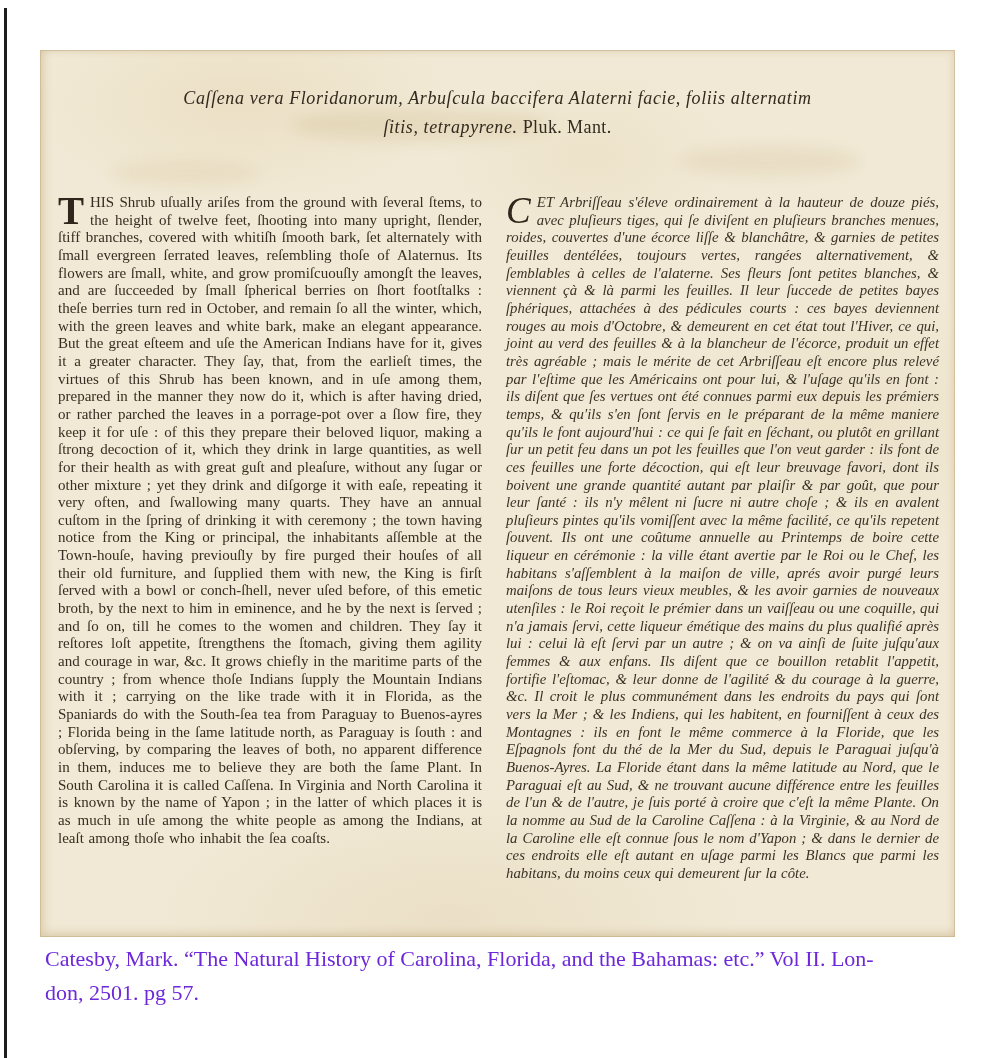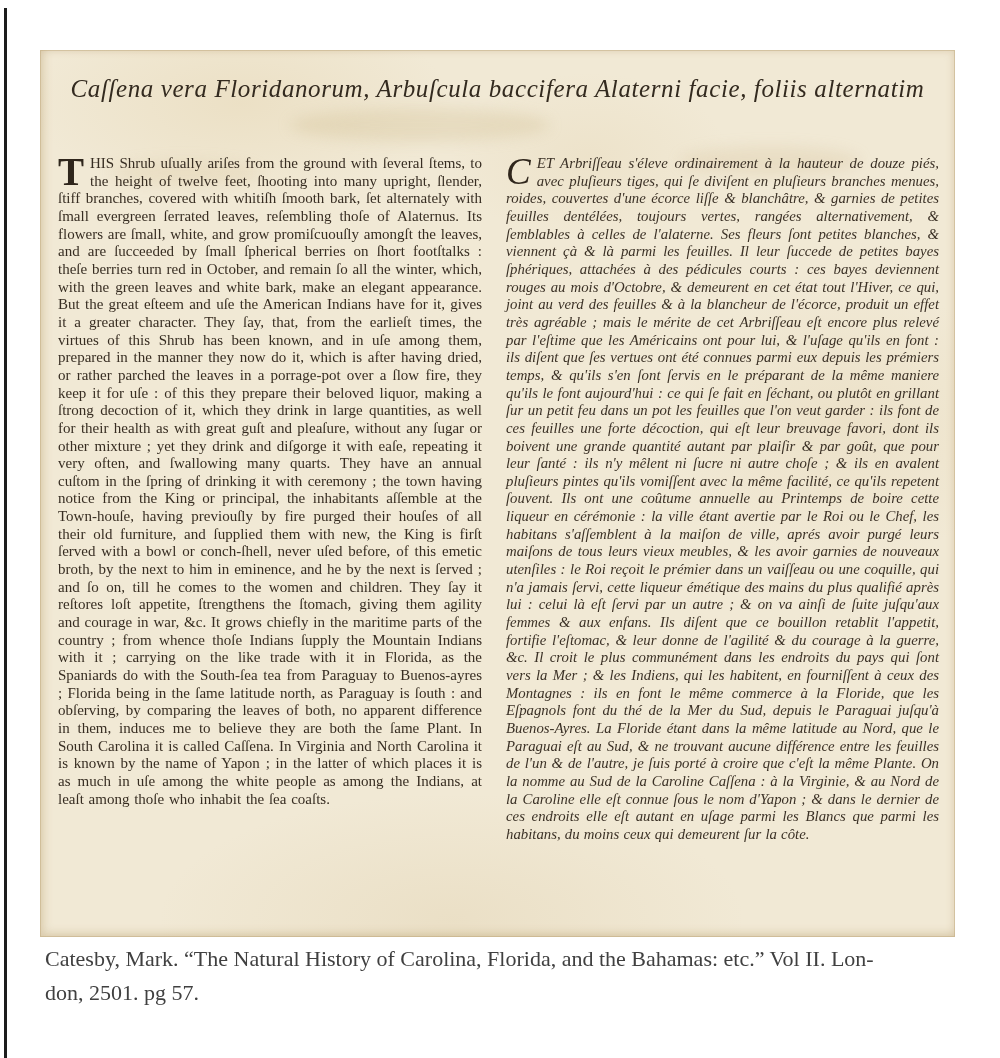--- a/index.html
+++ b/index.html
@@ -38,24 +38,24 @@
     position: absolute;
     border-radius: 50%;
     filter: blur(7px);
     pointer-events: none;
   }
   .s1 { left: 250px; top: 58px; width: 260px; height: 34px; background: rgba(198,172,120,0.22); }
   .s2 { left: 640px; top: 96px; width: 180px; height: 30px; background: rgba(198,172,120,0.18); }
   .s3 { left: 70px;  top: 110px; width: 150px; height: 26px; background: rgba(198,172,120,0.15); }
   .title {
     position: relative;
-    padding-top: 24px;
+    padding-top: 34px;
     text-align: center;
     font-style: italic;
-    font-size: 25px;
+    font-size: 18px;
     line-height: 29px;
     letter-spacing: 0.6px;
     color: #332a1f;
   }
   .title .rom { font-style: normal; letter-spacing: 0.4px; }
   .columns {
     position: relative;
     display: flex;
     gap: 24px;
     margin-top: 52px;
@@ -92,38 +92,42 @@
     font-weight: normal;
     font-style: italic;
     font-size: 37px;
   }
   .caption {
     position: absolute;
     left: 45px; top: 942px;
     width: 930px;
     font-size: 22px;
     line-height: 34px;
-    color: #404040;
+    color: #6d28d9;
     white-space: nowrap;
   }
 </style>
 </head>
 <body>
 
 <div class="stage">
 
   <div class="left-rule"></div>
 
   <div class="scan">
     <div class="stain s1"></div>
     <div class="stain s2"></div>
     <div class="stain s3"></div>
 
     <div class="title">
       <div>Caſſena vera Floridanorum, Arbuſcula baccifera Alaterni facie, foliis alternatim</div>
+      <div>
+        <span>ſitis, tetrapyrene.</span>
+        <span class="rom">Pluk. Mant.</span>
+      </div>
     </div>
 
     <div class="columns">
       <div class="col en">
         <span class="dropcap">T</span><span>HIS Shrub uſually ariſes from the ground with ſeveral ſtems, to the height of twelve feet, ſhooting into many upright, ſlender, ſtiff branches, covered with whitiſh ſmooth bark, ſet alternately with ſmall evergreen ſerrated leaves, reſembling thoſe of Alaternus.  Its flowers are ſmall, white, and grow promiſcuouſly amongſt the leaves, and are ſucceeded by ſmall ſpherical berries on ſhort footſtalks : theſe berries turn red in October, and remain ſo all the winter, which, with the green leaves and white bark, make an elegant appearance.  But the great eſteem and uſe the American Indians have for it, gives it a greater character.  They ſay, that, from the earlieſt times, the virtues of this Shrub has been known, and in uſe among them, prepared in the manner they now do it, which is after having dried, or rather parched the leaves in a porrage-pot over a ſlow fire, they keep it for uſe : of this they prepare their beloved liquor, making a ſtrong decoction of it, which they drink in large quantities, as well for their health as with great guſt and pleaſure, without any ſugar or other mixture ; yet they drink and diſgorge it with eaſe, repeating it very often, and ſwallowing many quarts.  They have an annual cuſtom in the ſpring of drinking it with ceremony ; the town having notice from the King or principal, the inhabitants aſſemble at the Town-houſe, having previouſly by fire purged their houſes of all their old furniture, and ſupplied them with new, the King is firſt ſerved with a bowl or conch-ſhell, never uſed before, of this emetic broth, by the next to him in eminence, and he by the next is ſerved ; and ſo on, till he comes to the women and children.  They ſay it reſtores loſt appetite, ſtrengthens the ſtomach, giving them agility and courage in war, &amp;c.  It grows chiefly in the maritime parts of the country ; from whence thoſe Indians ſupply the Mountain Indians with it ; carrying on the like trade with it in Florida, as the Spaniards do with the South-ſea tea from Paraguay to Buenos-ayres ; Florida being in the ſame latitude north, as Paraguay is ſouth : and obſerving, by comparing the leaves of both, no apparent difference in them, induces me to believe they are both the ſame Plant.  In South Carolina it is called Caſſena.  In Virginia and North Carolina it is known by the name of Yapon ; in the latter of which places it is as much in uſe among the white people as among the Indians, at leaſt among thoſe who inhabit the ſea coaſts.</span>
       </div>
       <div class="col fr">
         <span class="dropcap">C</span><span>ET Arbriſſeau s'éleve ordinairement à la hauteur de douze piés, avec pluſieurs tiges, qui ſe diviſent en pluſieurs branches menues, roides, couvertes d'une écorce liſſe &amp; blanchâtre, &amp; garnies de petites feuilles dentélées, toujours vertes, rangées alternativement, &amp; ſemblables à celles de l'alaterne.  Ses fleurs ſont petites blanches, &amp; viennent çà &amp; là parmi les feuilles.  Il leur ſuccede de petites bayes ſphériques, attachées à des pédicules courts : ces bayes deviennent rouges au mois d'Octobre, &amp; demeurent en cet état tout l'Hiver, ce qui, joint au verd des feuilles &amp; à la blancheur de l'écorce, produit un effet très agréable ; mais le mérite de cet Arbriſſeau eſt encore plus relevé par l'eſtime que les Américains ont pour lui, &amp; l'uſage qu'ils en font : ils diſent que ſes vertues ont été connues parmi eux depuis les prémiers temps, &amp; qu'ils s'en ſont ſervis en le préparant de la même maniere qu'ils le font aujourd'hui : ce qui ſe fait en ſéchant, ou plutôt en grillant ſur un petit feu dans un pot les feuilles que l'on veut garder : ils font de ces feuilles une forte décoction, qui eſt leur breuvage favori, dont ils boivent une grande quantité autant par plaiſir &amp; par goût, que pour leur ſanté : ils n'y mêlent ni ſucre ni autre choſe ; &amp; ils en avalent pluſieurs pintes qu'ils vomiſſent avec la même facilité, ce qu'ils repetent ſouvent.  Ils ont une coûtume annuelle au Printemps de boire cette liqueur en cérémonie : la ville étant avertie par le Roi ou le Chef, les habitans s'aſſemblent à la maiſon de ville, aprés avoir purgé leurs maiſons de tous leurs vieux meubles, &amp; les avoir garnies de nouveaux utenſiles : le Roi reçoit le prémier dans un vaiſſeau ou une coquille, qui n'a jamais ſervi, cette liqueur émétique des mains du plus qualifié après lui : celui là eſt ſervi par un autre ; &amp; on va ainſi de ſuite juſqu'aux femmes &amp; aux enfans.  Ils diſent que ce bouillon retablit l'appetit, fortifie l'eſtomac, &amp; leur donne de l'agilité &amp; du courage à la guerre, &amp;c.  Il croit le plus communément dans les endroits du pays qui ſont vers la Mer ; &amp; les Indiens, qui les habitent, en fourniſſent à ceux des Montagnes : ils en font le même commerce à la Floride, que les Eſpagnols font du thé de la Mer du Sud, depuis le Paraguai juſqu'à Buenos-Ayres.  La Floride étant dans la même latitude au Nord, que le Paraguai eſt au Sud, &amp; ne trouvant aucune différence entre les feuilles de l'un &amp; de l'autre, je ſuis porté à croire que c'eſt la même Plante.  On la nomme au Sud de la Caroline Caſſena : à la Virginie, &amp; au Nord de la Caroline elle eſt connue ſous le nom d'Yapon ; &amp; dans le dernier de ces endroits elle eſt autant en uſage parmi les Blancs que parmi les habitans, du moins ceux qui demeurent ſur la côte.</span>
       </div>
     </div>

